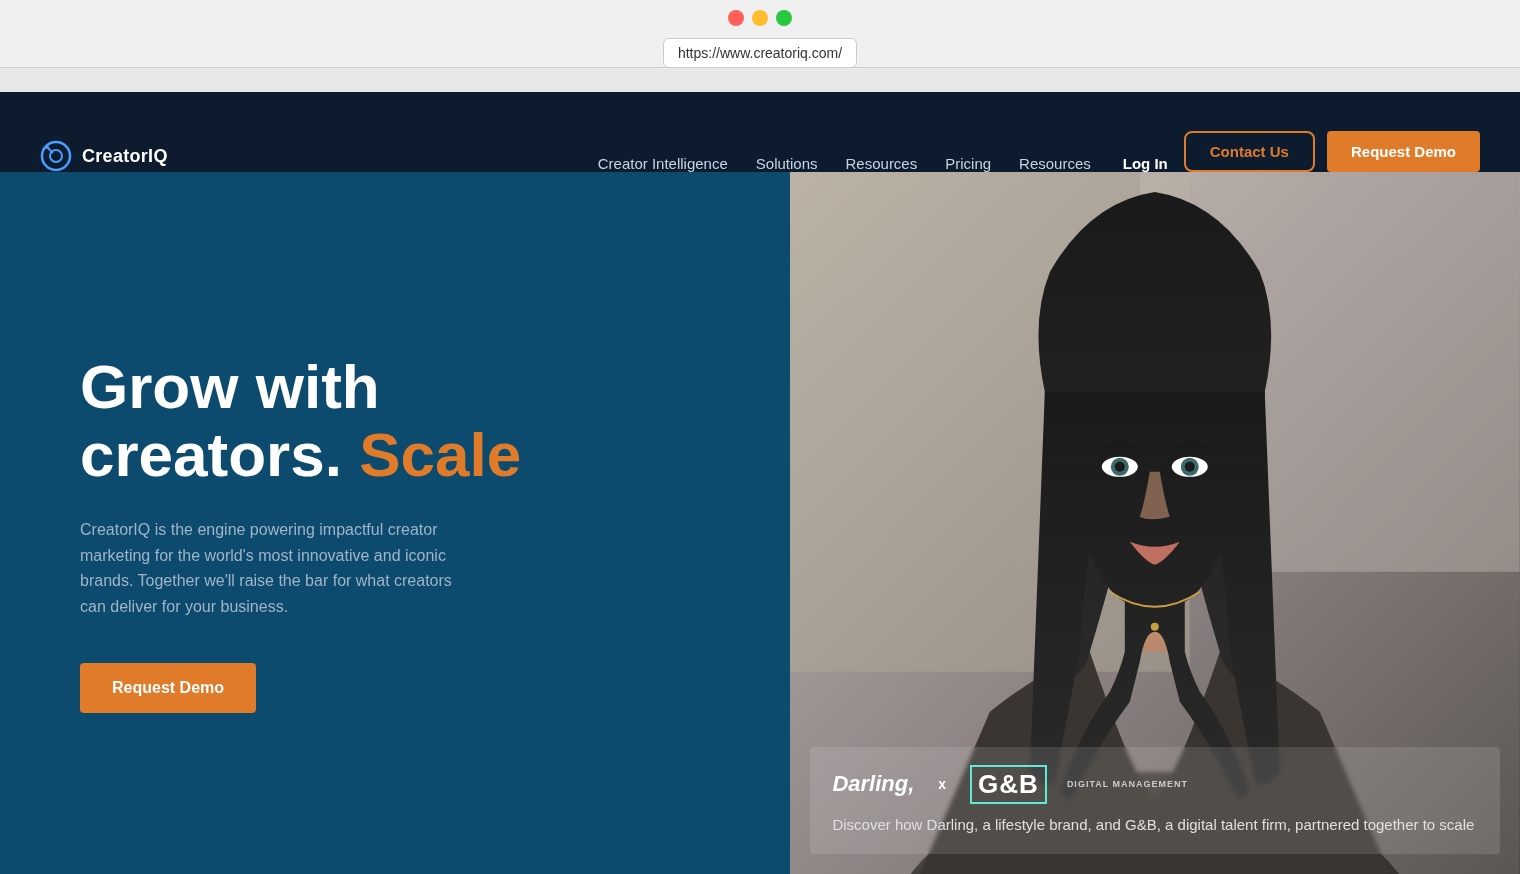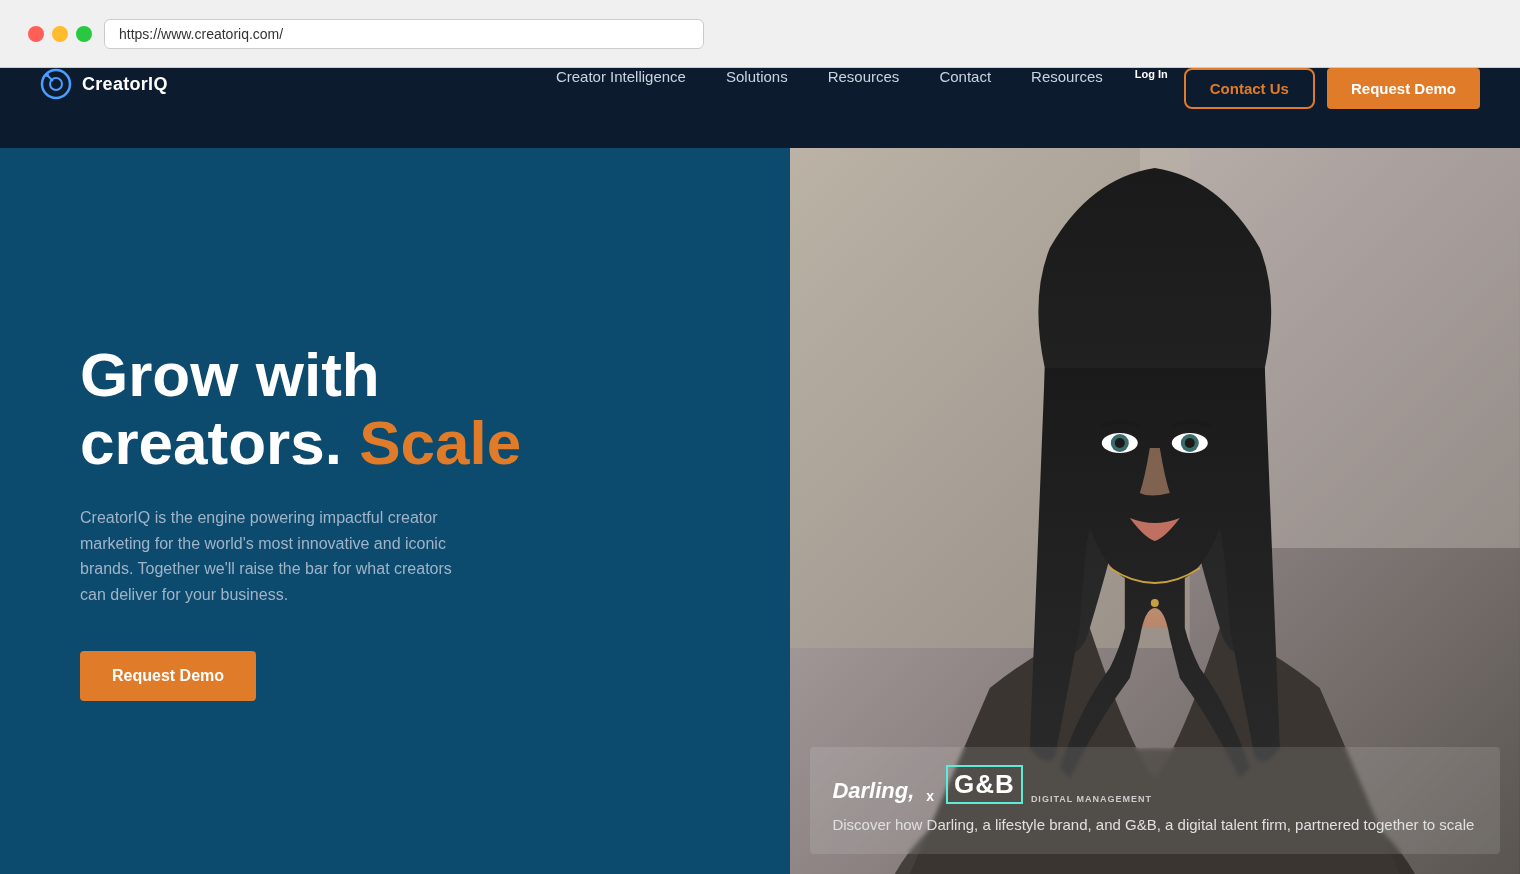--- a/index.html
+++ b/index.html
@@ -7,20 +7,21 @@
 
     
     .browser-chrome {
       background: #f0f0f0;
       border-bottom: 1px solid #ccc;
       padding: 10px 28px;
       display: flex;
       align-items: center;
       gap: 12px;
       height: 68px;
+      flex-direction: column;
     }
     .traffic-lights { display: flex; gap: 8px; }
     .traffic-light { width: 16px; height: 16px; border-radius: 50%; }
     .tl-red { background: #ff5f57; }
     .tl-yellow { background: #ffbd2e; }
     .tl-green { background: #28c840; }
     .address-bar {
       flex: 1;
       background: white;
       border: 1px solid #ccc;
@@ -37,57 +38,58 @@
       height: 806px;
       overflow: hidden;
       display: flex;
       flex-direction: column;
     }
 
     
     .navbar {
       background: #0d1b2e;
       display: flex;
-      align-items: flex-start;
+      align-items: flex-end;
       padding: 0 40px;
       height: 80px;
       z-index: 10;
       position: relative;
+      margin-top: 24px;
     }
     .logo-area {
       display: flex;
       align-items: center;
       gap: 10px;
       margin-right: auto;
     }
     .logo-icon {
       width: 32px;
       height: 32px;
     }
     .logo-text {
       color: white;
       font-size: 18px;
       font-weight: 600;
       letter-spacing: 0.3px;
     }
     .nav-links {
       display: flex;
       align-items: center;
-      gap: 40px;
+      gap: 28px;
       margin-right: 32px;
     }
     .nav-link {
       color: #c8d4e0;
       font-size: 15px;
       cursor: pointer;
       text-decoration: none;
     }
     .nav-login {
       color: white;
-      font-size: 11px;
+      font-size: 15px;
       font-weight: 700;
       cursor: pointer;
       margin-right: 16px;
     }
     .btn-contact {
       background: transparent;
       border: 2px solid #e07b2a;
       color: #e07b2a;
       padding: 10px 24px;
       border-radius: 8px;
@@ -170,22 +172,22 @@
       backdrop-filter: blur(2px);
       padding: 18px 22px;
       border-radius: 4px;
     }
     .overlay-title {
       color: white;
       font-size: 20px;
       font-weight: 700;
       margin-bottom: 10px;
       display: flex;
-      align-items: flex-end;
-      gap: 8px;
+      align-items: center;
+      gap: 20px;
     }
     .overlay-logo-gb {
       font-size: 26px;
       font-weight: 700;
       color: white;
       border: 2px solid #5eead4;
       padding: 2px 6px;
       letter-spacing: 1px;
     }
     .overlay-text {
@@ -233,21 +235,21 @@
         <line x1="8" y1="8" x2="13" y2="13" stroke="#4a9eff" stroke-width="2"></line>
         <circle cx="7" cy="7" r="2" fill="#4a9eff"></circle>
       </svg>
       <span class="logo-text">CreatorIQ</span>
     </div>
 
     <div class="nav-links">
       <a class="nav-link">Creator Intelligence</a>
       <a class="nav-link">Solutions</a>
       <a class="nav-link">Resources</a>
-      <a class="nav-link">Contact</a>
+      <a class="nav-link">Pricing</a>
       <a class="nav-link">Resources</a>
     </div>
 
     <span class="nav-login">Log In</span>
     <button class="btn-contact">Contact Us</button>
     <button class="btn-request-demo-nav">Request Demo</button>
   </nav>
 
   <div class="hero">
 

